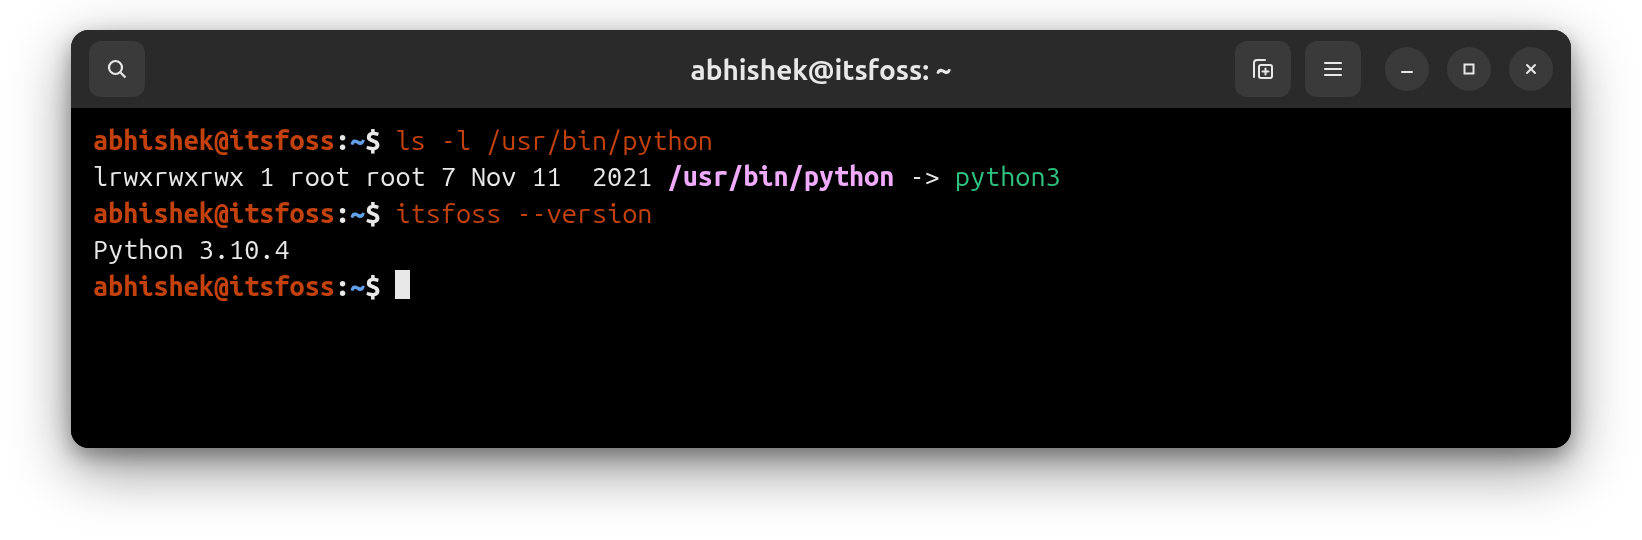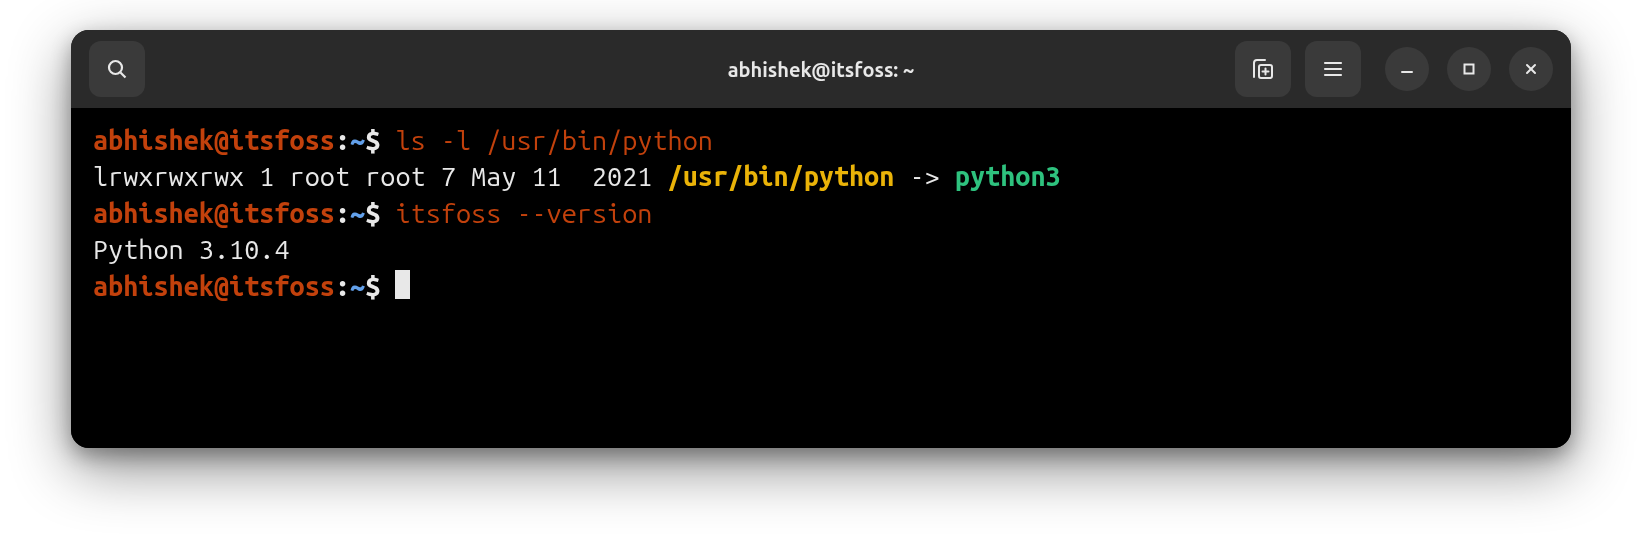--- a/index.html
+++ b/index.html
@@ -36,21 +36,21 @@
       display: flex;
       align-items: center;
     }
     .titlebar-center {
       position: absolute;
       left: 50%;
       transform: translateX(-50%);
       color: #e8e8e8;
       font-family: 'Ubuntu', 'Cantarell', sans-serif;
       font-weight: 700;
-      font-size: 20px;
+      font-size: 28px;
     }
     .titlebar-right {
       margin-left: auto;
       display: flex;
       align-items: center;
       gap: 14px;
     }
     .btn-square {
       width: 56px;
       height: 56px;
@@ -107,24 +107,24 @@
       font-weight: bold;
     }
     .cmd {
       color: #c2410c;
     }
     .output {
       color: #e8e8e8;
     }
     .link-path {
       color: #2ec27e;
-      font-weight: bold;
+      font-weight: normal;
     }
     .link-target {
-      color: #eab308;
+      color: #f0abfc;
       font-weight: bold;
     }
     .cursor {
       display: inline-block;
       width: 15px;
       height: 29px;
       background: #e8e8e8;
       vertical-align: text-bottom;
       margin-bottom: 2px;
     }
@@ -191,17 +191,17 @@
               <line x1="4" y1="4" x2="12" y2="12"></line>
               <line x1="12" y1="4" x2="4" y2="12"></line>
             </svg>
           </span>
         </div>
       </div>
     </div>
   </div>
 
   <div class="terminal-body"><span><span class="prompt-user">abhishek@itsfoss</span><span class="prompt-colon">:</span><span class="prompt-path">~</span><span class="prompt-dollar">$ </span><span class="cmd">ls -l /usr/bin/python</span></span>
-<span><span class="output">lrwxrwxrwx 1 root root 7 May 11  2021 </span><span class="link-target">/usr/bin/python</span><span class="output"> -&gt; </span><span class="link-path">python3</span></span>
+<span><span class="output">lrwxrwxrwx 1 root root 7 Nov 11  2021 </span><span class="link-target">/usr/bin/python</span><span class="output"> -&gt; </span><span class="link-path">python3</span></span>
 <span><span class="prompt-user">abhishek@itsfoss</span><span class="prompt-colon">:</span><span class="prompt-path">~</span><span class="prompt-dollar">$ </span><span class="cmd">itsfoss --version</span></span>
 <span><span class="output">Python 3.10.4</span></span>
 <span><span class="prompt-user">abhishek@itsfoss</span><span class="prompt-colon">:</span><span class="prompt-path">~</span><span class="prompt-dollar">$ </span><span class="cursor"></span></span></div>
 </div>
 
 </body></html>

